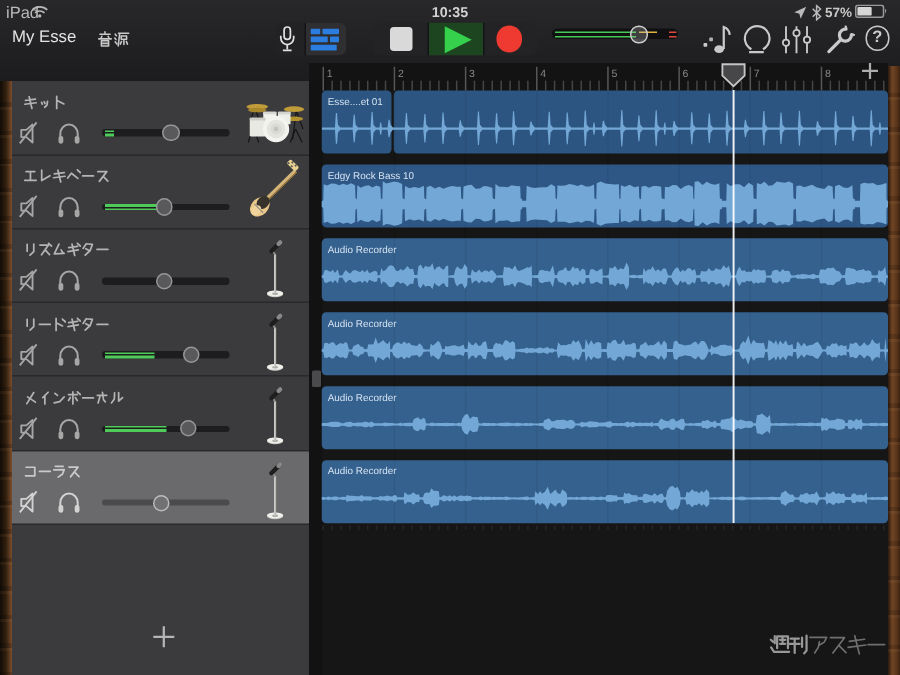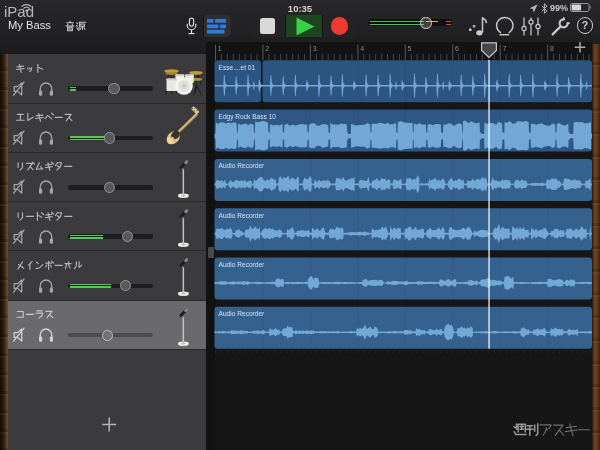--- a/index.html
+++ b/index.html
@@ -3,40 +3,40 @@
 <div style="position:relative;width:600px;height:450px;transform:translateZ(0)">
     <div style="position:absolute;left:0;top:0;width:600px;height:54.2px;background:linear-gradient(#28282a,#1c1c1e)"></div>
     <div style="position:absolute;left:206px;top:42px;width:386px;height:18.5px;background:#131313"></div>
     <div style="position:absolute;left:206px;top:60.5px;width:386px;height:389.5px;background:#161616"></div>
     <div style="position:absolute;left:206px;top:54.2px;width:8.5px;height:395.8px;background:#121212"></div>
     <div style="position:absolute;left:8px;top:54.2px;width:198px;height:395.8px;background:#3b3b3d"></div>
     <div style="position:absolute;left:0;top:54.2px;width:8px;height:395.8px;background:linear-gradient(90deg,#120b06,#31200f 50%,#6b4226 88%,#7a4d2c);"></div>
     <div style="position:absolute;left:0;top:54.2px;width:8px;height:395.8px;background:repeating-linear-gradient(180deg,rgba(0,0,0,0) 0 14px,rgba(0,0,0,0.18) 14px 17px,rgba(255,200,140,0.05) 17px 19px)"></div>
     <div style="position:absolute;left:592px;top:44px;width:8px;height:406px;background:linear-gradient(90deg,#2a180c,#6f4525 35%,#5a341a 75%,#3a2210)"></div>
     <div style="position:absolute;left:592px;top:44px;width:8px;height:406px;background:repeating-linear-gradient(180deg,rgba(0,0,0,0) 0 18px,rgba(0,0,0,0.15) 18px 21px,rgba(255,200,140,0.05) 21px 23px)"></div>
-    <div style="position:absolute;left:4px;top:3.2px;font-size:15px;color:#b9b9b9;font-family:'Liberation Sans',sans-serif">iPad</div>
+    <div style="position:absolute;left:4px;top:3.2px;font-size:11px;color:#b9b9b9;font-family:'Liberation Sans',sans-serif">iPad</div>
     <svg style="position:absolute;left:21px;top:3.5px" width="11" height="8" viewBox="0 0 11 8">
       <path d="M0.5 2.6 a7.2 7.2 0 0 1 10 0" fill="none" stroke="#b9b9b9" stroke-width="1.1"></path>
       <path d="M2.3 4.6 a4.6 4.6 0 0 1 6.4 0" fill="none" stroke="#b9b9b9" stroke-width="1.1"></path>
       <circle cx="5.5" cy="6.6" r="1.1" fill="#b9b9b9"></circle>
     </svg>
     <div style="position:absolute;left:270px;top:2.8px;width:60px;text-align:center;font-size:9.5px;font-weight:bold;color:#d2d2d2;font-family:'Liberation Sans',sans-serif">10:35</div>
     <svg style="position:absolute;left:529px;top:3.5px" width="9" height="9" viewBox="0 0 9 9">
       <path d="M0.5 4.2 L8.5 0.5 L4.8 8.5 L3.9 5.1 Z" fill="#b9b9b9"></path>
     </svg>
     <svg style="position:absolute;left:541px;top:2.5px" width="7" height="11" viewBox="0 0 7 11">
       <path d="M0.8 2.8 L6 8 L3.4 10.2 V0.8 L6 3 L0.8 8.2" fill="none" stroke="#b9b9b9" stroke-width="1"></path>
     </svg>
-    <div style="position:absolute;left:550px;top:3.2px;font-size:9px;font-weight:bold;color:#c9c9c9;font-family:'Liberation Sans',sans-serif">99%</div>
+    <div style="position:absolute;left:550px;top:3.2px;font-size:9px;font-weight:bold;color:#c9c9c9;font-family:'Liberation Sans',sans-serif">57%</div>
     <svg style="position:absolute;left:570px;top:3.2px" width="22" height="9" viewBox="0 0 22 9">
       <rect x="0.5" y="0.5" width="18.5" height="8" rx="1.5" fill="none" stroke="#9a9a9a" stroke-width="1"></rect>
       <rect x="1.6" y="1.6" width="9.5" height="5.8" rx="0.8" fill="#d6d6d6"></rect>
       <path d="M20 2.8 q1.6 0.6 0 3.4 Z" fill="#9a9a9a"></path>
     </svg>
-    <div style="position:absolute;left:8px;top:18.5px;font-size:11.2px;color:#e3e3e3;font-family:'Liberation Sans',sans-serif">My Bass</div>
+    <div style="position:absolute;left:8px;top:18.5px;font-size:11.2px;color:#e3e3e3;font-family:'Liberation Sans',sans-serif">My Esse</div>
     <svg style="position:absolute;left:63.5px;top:19.5px;overflow:visible" width="28" height="16">
       <path d="M6.0,1.2L6.0,2.4M2.6,2.8L9.4,2.8M3.9,4.2L3.4,5.4M8.1,4.2L8.6,5.4M1.8,5.9L10.2,5.9M3.6,7.2L8.4,7.2L8.4,10.7L3.6,10.7L3.6,7.2M3.6,8.9L8.4,8.9M12.8,2.8L13.6,3.8M12.5,5.4L13.3,6.4M12.8,7.9L13.8,9.2M15.0,2.2L21.8,2.2M15.8,2.2L14.8,10.6M16.8,4.0L20.4,4.0L20.4,6.2L16.8,6.2L16.8,4.0M18.6,7.0L18.6,9.6M17.0,7.6L16.2,9.4M20.2,7.6L21.0,9.4" fill="none" stroke="#c9c9c9" stroke-width="1.05" stroke-linecap="round" stroke-linejoin="round" opacity="1.00"></path>
     </svg>
     <div style="position:absolute;left:183.5px;top:15px;width:47px;height:22px;border-radius:5px;background:#222224;overflow:hidden">
       <div style="position:absolute;right:0;top:0;width:27px;height:22px;background:#2f2f31"></div>
       <div style="position:absolute;left:19.5px;top:0;width:1px;height:22px;background:#141416"></div>
     </div>
     <svg style="position:absolute;left:185px;top:16.5px" width="13" height="19" viewBox="0 0 13 19">
       <rect x="4.4" y="1" width="4.2" height="8.2" rx="2.1" fill="none" stroke="#e0e0e0" stroke-width="1.15"></rect>
       <path d="M2.2 6.8 v1.6 a4.3 4.3 0 0 0 8.6 0 v-1.6" fill="none" stroke="#e0e0e0" stroke-width="1.15"></path>

